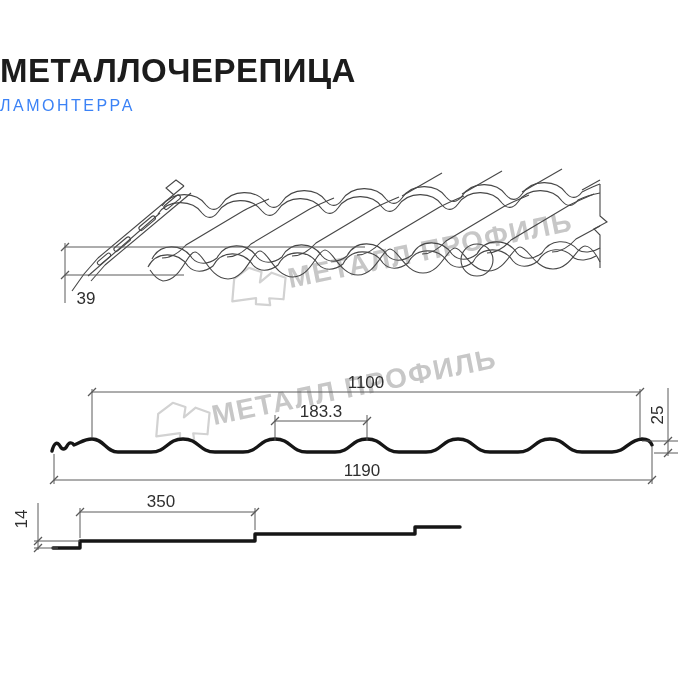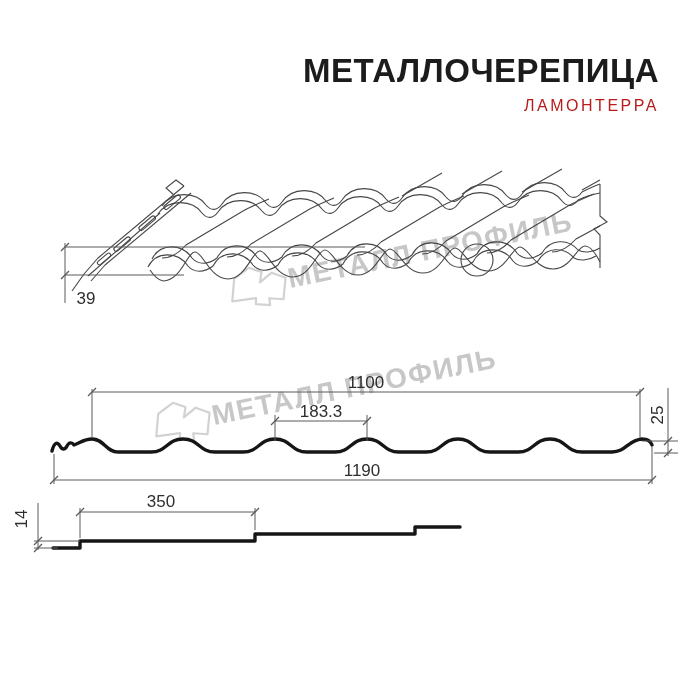--- a/index.html
+++ b/index.html
@@ -7,28 +7,28 @@
     --label:#2f2f2f; --watermark:#c7c7c7; --watermark-logo:#d2d2d2;
     --background:#ffffff; --title:#1c1c1c;
   }
   html,body{margin:0;padding:0;}
   .page{
     position:relative; width:700px; height:700px;
     background:var(--background);
     font-family:"Liberation Sans", sans-serif;
     overflow:hidden;
   }
-  .hdr{position:absolute; top:54px; left:0; width:628px; text-align:right;margin-left:31px;}
+  .hdr{position:absolute; top:54px; left:0; width:628px; text-align:left;}
   .title{
     font-size:33px; font-weight:800; letter-spacing:.5px;
     color:var(--title); line-height:1;
   }
   .subtitle{
     margin-top:11px; font-size:16px; font-weight:400;
-    letter-spacing:2.5px; color:#b91c1c; line-height:1;
+    letter-spacing:2.5px; color:#3b82f6; line-height:1;
   }
   svg.canvas{position:absolute; left:0; top:0;}
   .ln{stroke:var(--line); fill:none; stroke-width:1.1px;}
   .lnb{stroke:var(--line-bold); fill:none; stroke-width:3.4px; stroke-linejoin:round; stroke-linecap:round;}
   .dm{stroke:var(--dim-line); fill:none; stroke-width:1px;}
   .tk{stroke:var(--dim-line); fill:none; stroke-width:1.3px;}
   .t{font-family:"Liberation Sans",sans-serif; font-size:17px; fill:var(--label);}
   .wmt{font-family:"Liberation Sans",sans-serif; font-size:28px; font-weight:bold; letter-spacing:1.5px; fill:var(--watermark);}
   .wml{stroke:var(--watermark-logo); fill:none; stroke-width:2.2px; stroke-linejoin:round;}
 </style>

